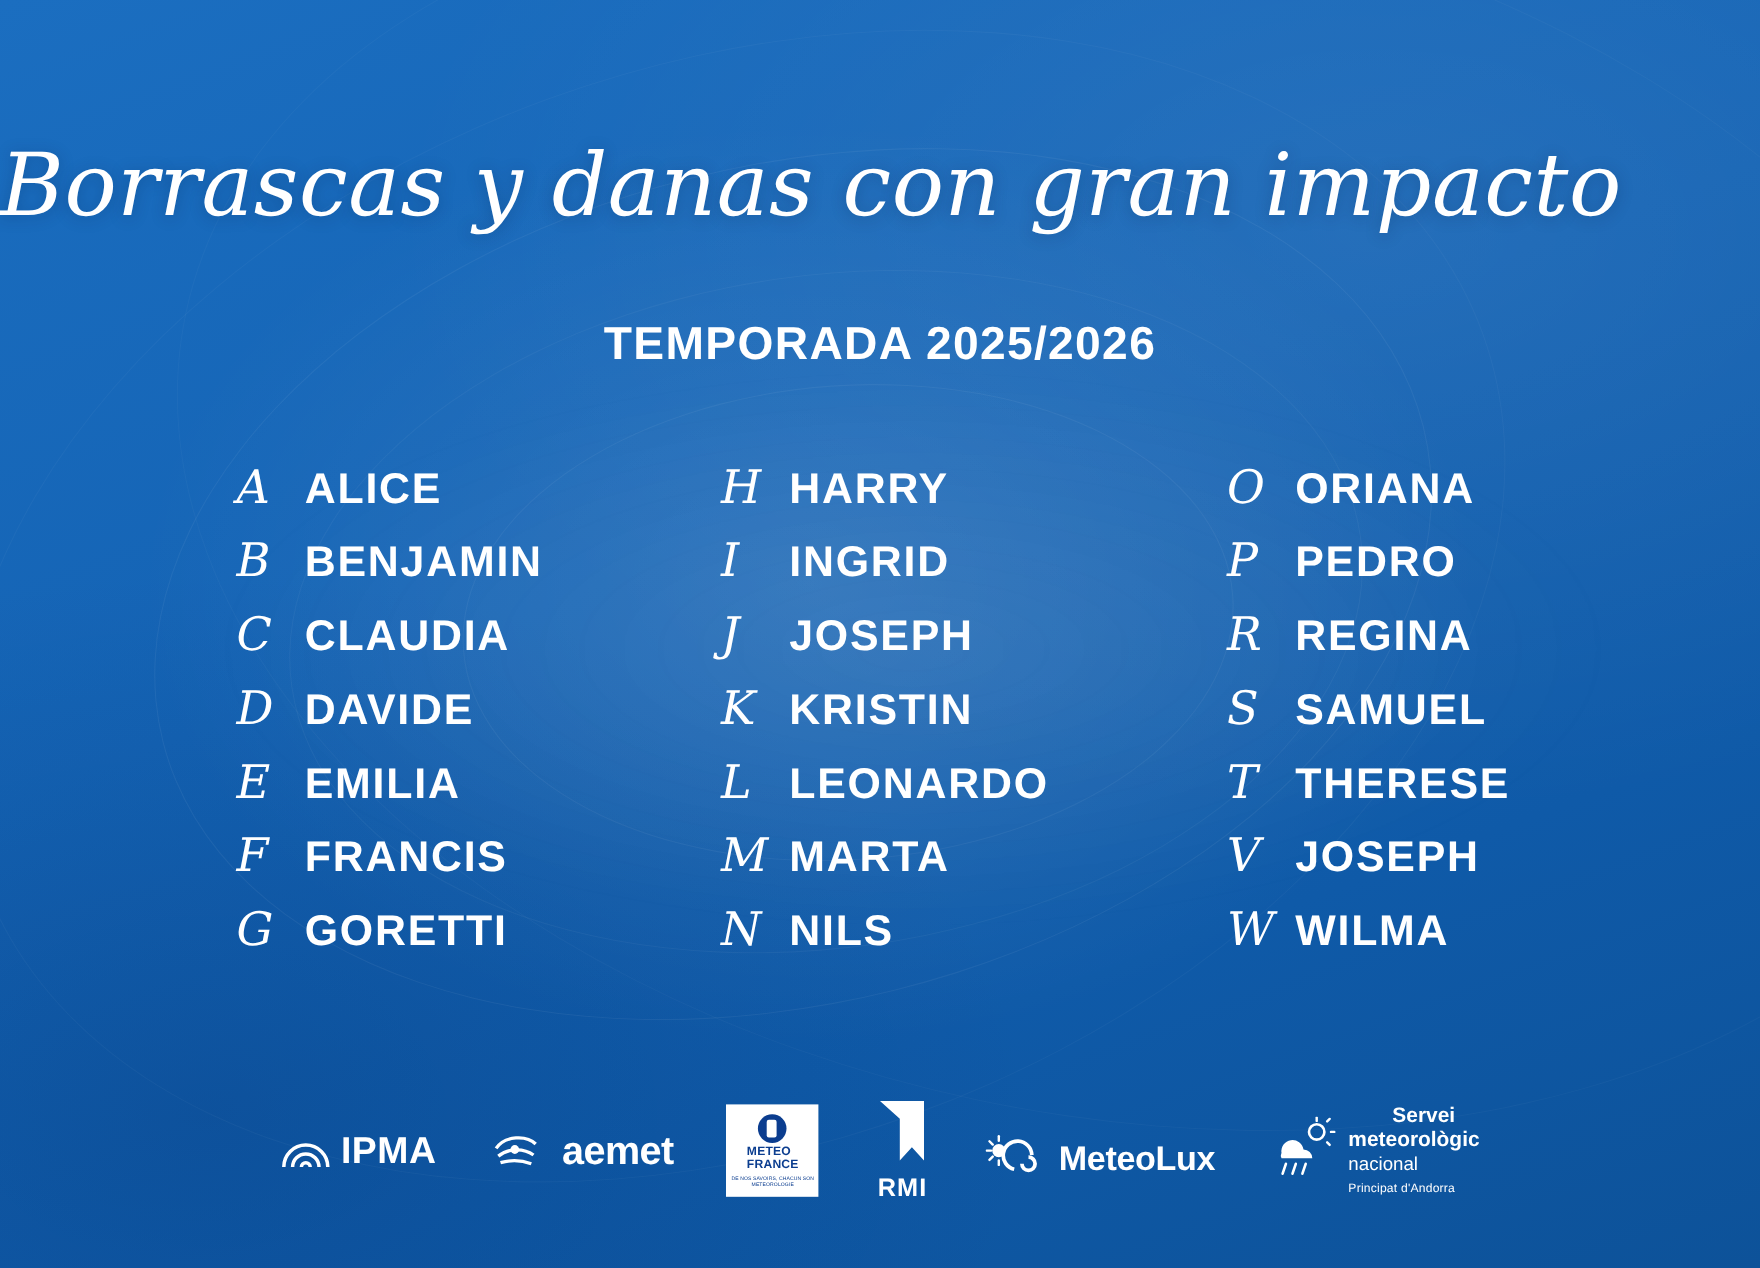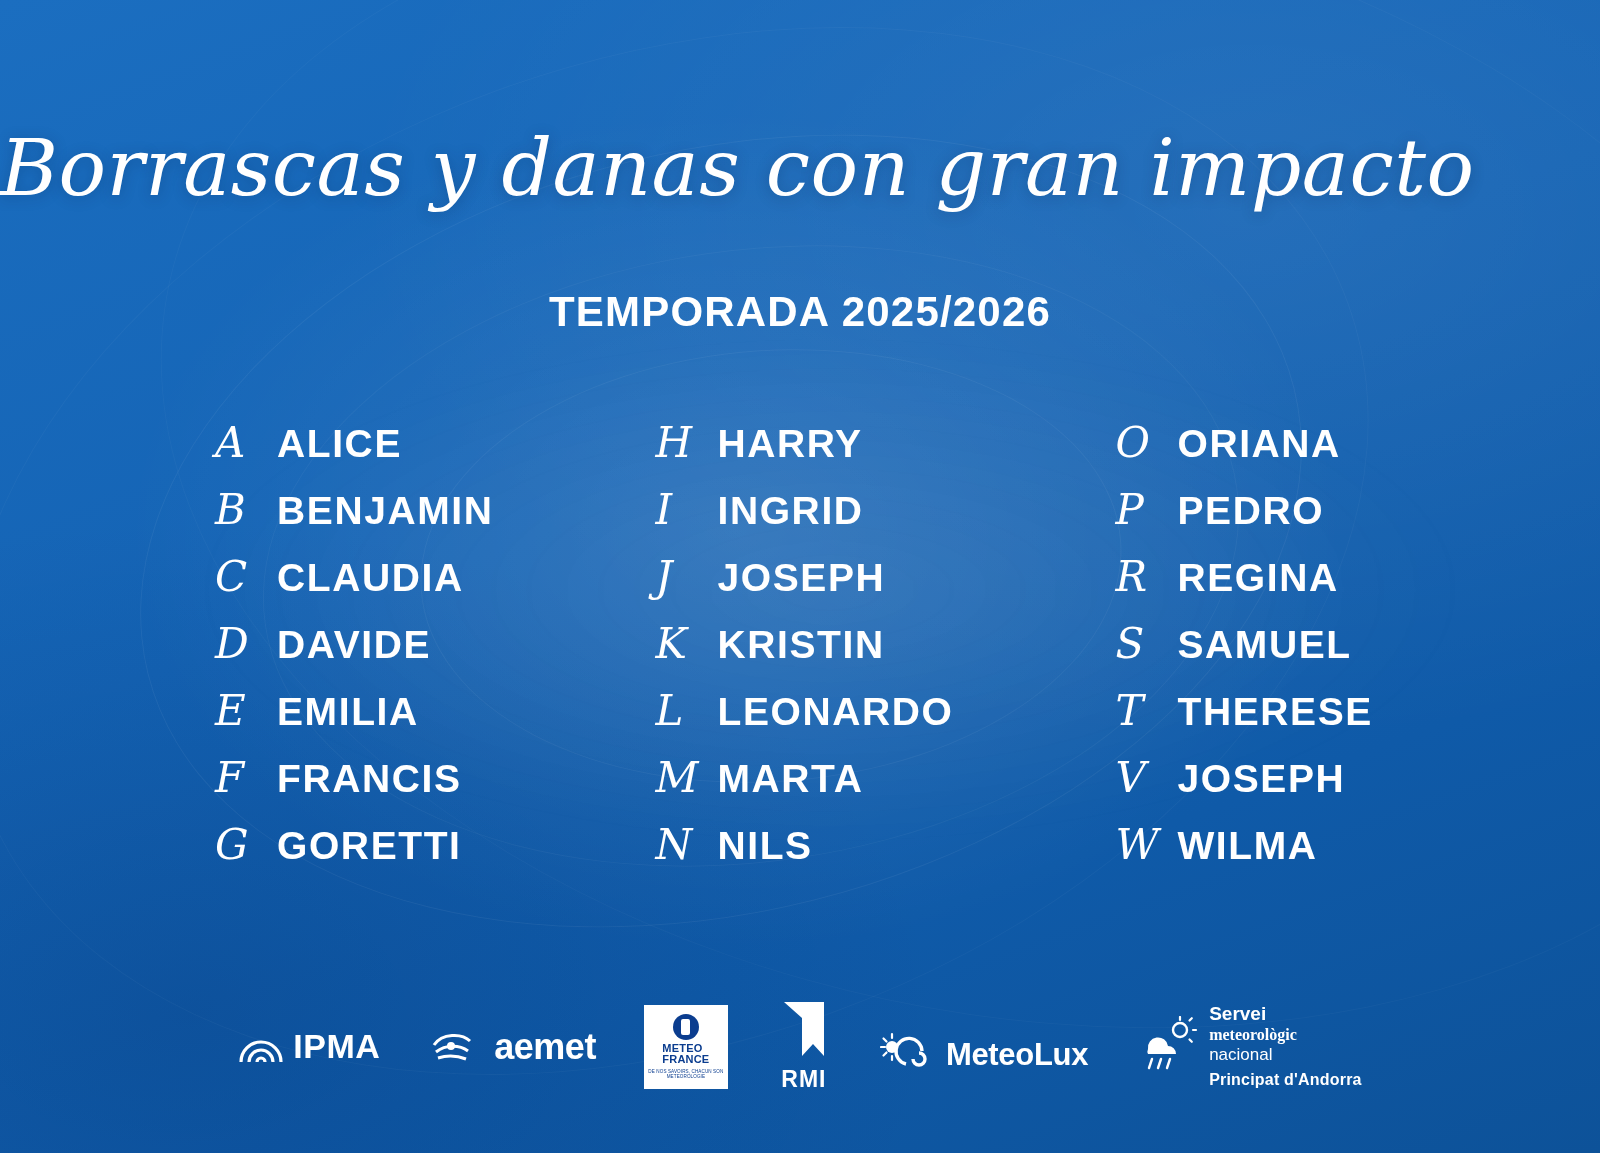--- a/index.html
+++ b/index.html
@@ -231,35 +231,36 @@
   .logo-and { gap: 11px; }
   .logo-and .stack {
     display: flex;
     flex-direction: column;
     line-height: 1.18;
   }
   .logo-and .a1 {
     font-family: "Liberation Sans", sans-serif;
     font-weight: 700;
     font-size: 19px;
+    margin-left: 40px;
   }
   .logo-and .a2 {
-    font-family: Liberation Serif, serif;
-    font-weight: 700;
-    font-size: 16px;
+    font-family: Liberation Sans, sans-serif;
+    font-weight: 700;
+    font-size: 19px;
   }
   .logo-and .a3 {
     font-family: "Liberation Sans", sans-serif;
     font-weight: 400;
     font-size: 17px;
   }
   .logo-and .a4 {
     font-family: "Liberation Sans", sans-serif;
-    font-weight: 700;
-    font-size: 16px;
+    font-weight: 400;
+    font-size: 11px;
     margin-top: 6px;
     letter-spacing: 0.2px;
   }
 </style>
 </head>
 <body>
 
 <div class="poster">
   <div class="swirl s1"></div>
   <div class="swirl s2"></div>

